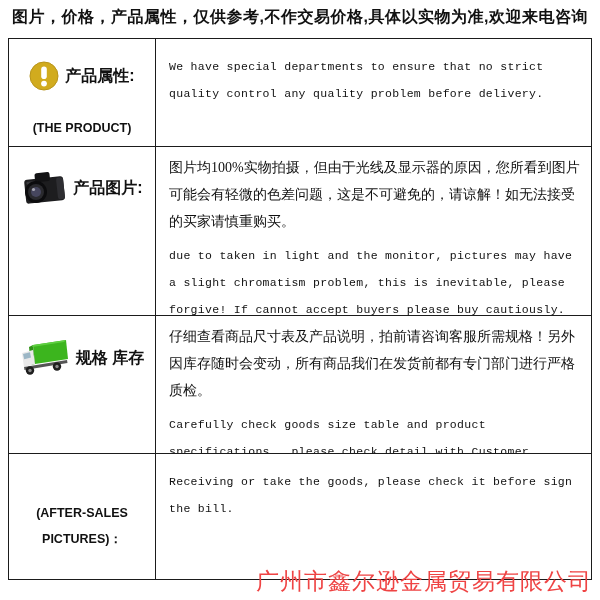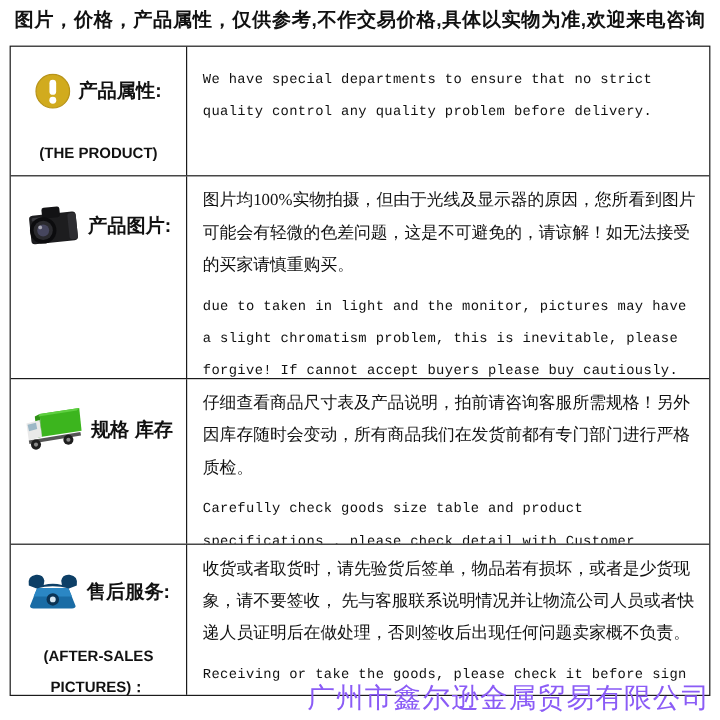--- a/index.html
+++ b/index.html
@@ -31,21 +31,21 @@
     margin:0; font-size:14px; line-height:27px;
     font-family:"Liberation Serif", serif;
   }
   .body-en {
     margin:7px 0 0 0; font-size:11.5px; line-height:27px; letter-spacing:0.3px;
     font-family:"Liberation Mono", "DejaVu Sans Mono", monospace;
   }
   .watermark {
     position:absolute; top:566px; left:0; right:8px;
     text-align:right; font-size:23px; letter-spacing:1px;
-    color:#8b5cf6; white-space:nowrap; pointer-events:none;
+    color:#ef4444; white-space:nowrap; pointer-events:none;
   }
 </style>
 </head>
 <body>
 
 <div class="page-title">图片，价格，产品属性，仅供参考,不作交易价格,具体以实物为准,欢迎来电咨询</div>
 
 <div class="info-table">
 
   <div class="row" style="height:108px">
@@ -115,35 +115,22 @@
       </div>
     </div>
     <div class="cell-right">
       <p class="body-cn">仔细查看商品尺寸表及产品说明，拍前请咨询客服所需规格！另外因库存随时会变动，所有商品我们在发货前都有专门部门进行严格质检。</p>
       <p class="body-en">Carefully check goods size table and product specifications . please check detail with Customer service before buying.</p>
     </div>
   </div>
 
   <div class="row" style="height:125px">
     <div class="cell-left">
-      <div class="icon-line">
-        <span class="icon">
-          <svg width="44" height="34" viewBox="0 0 44 34">
-            <path d="M9 14 L35 14 L41 29 Q41 31 38 31 L6 31 Q3 31 3 29 Z" fill="#1a6ca5"></path>
-            <path d="M9 14 L35 14 L38 21 L6 21 Z" fill="#2b87c4"></path>
-            <path d="M2 12 Q0.5 4 8 3 Q14 2.4 15 8 L14.4 11.5 Q22 9.4 29.6 11.5 L29 8 Q30 2.4 36 3 Q43.5 4 42 12 L35.5 14.5 Q22 10.5 8.5 14.5 Z" fill="#0d3f66"></path>
-            <circle cx="22" cy="23.5" r="5.2" fill="#0b3354"></circle>
-            <circle cx="22" cy="23.5" r="2.4" fill="#d8e6f0"></circle>
-          </svg>
-        </span>
-        <span class="label-cn">售后服务:</span>
-      </div>
       <div class="label-en">(AFTER-SALES PICTURES)：</div>
     </div>
     <div class="cell-right">
-      <p class="body-cn">收货或者取货时，请先验货后签单，物品若有损坏，或者是少货现象，请不要签收， 先与客服联系说明情况并让物流公司人员或者快递人员证明后在做处理，否则签收后出现任何问题卖家概不负责。</p>
       <p class="body-en">Receiving or take the goods, please check it before sign the bill.</p>
     </div>
   </div>
 
 </div>
 
 <div class="watermark">广州市鑫尔逊金属贸易有限公司</div>
 
 </body></html>

